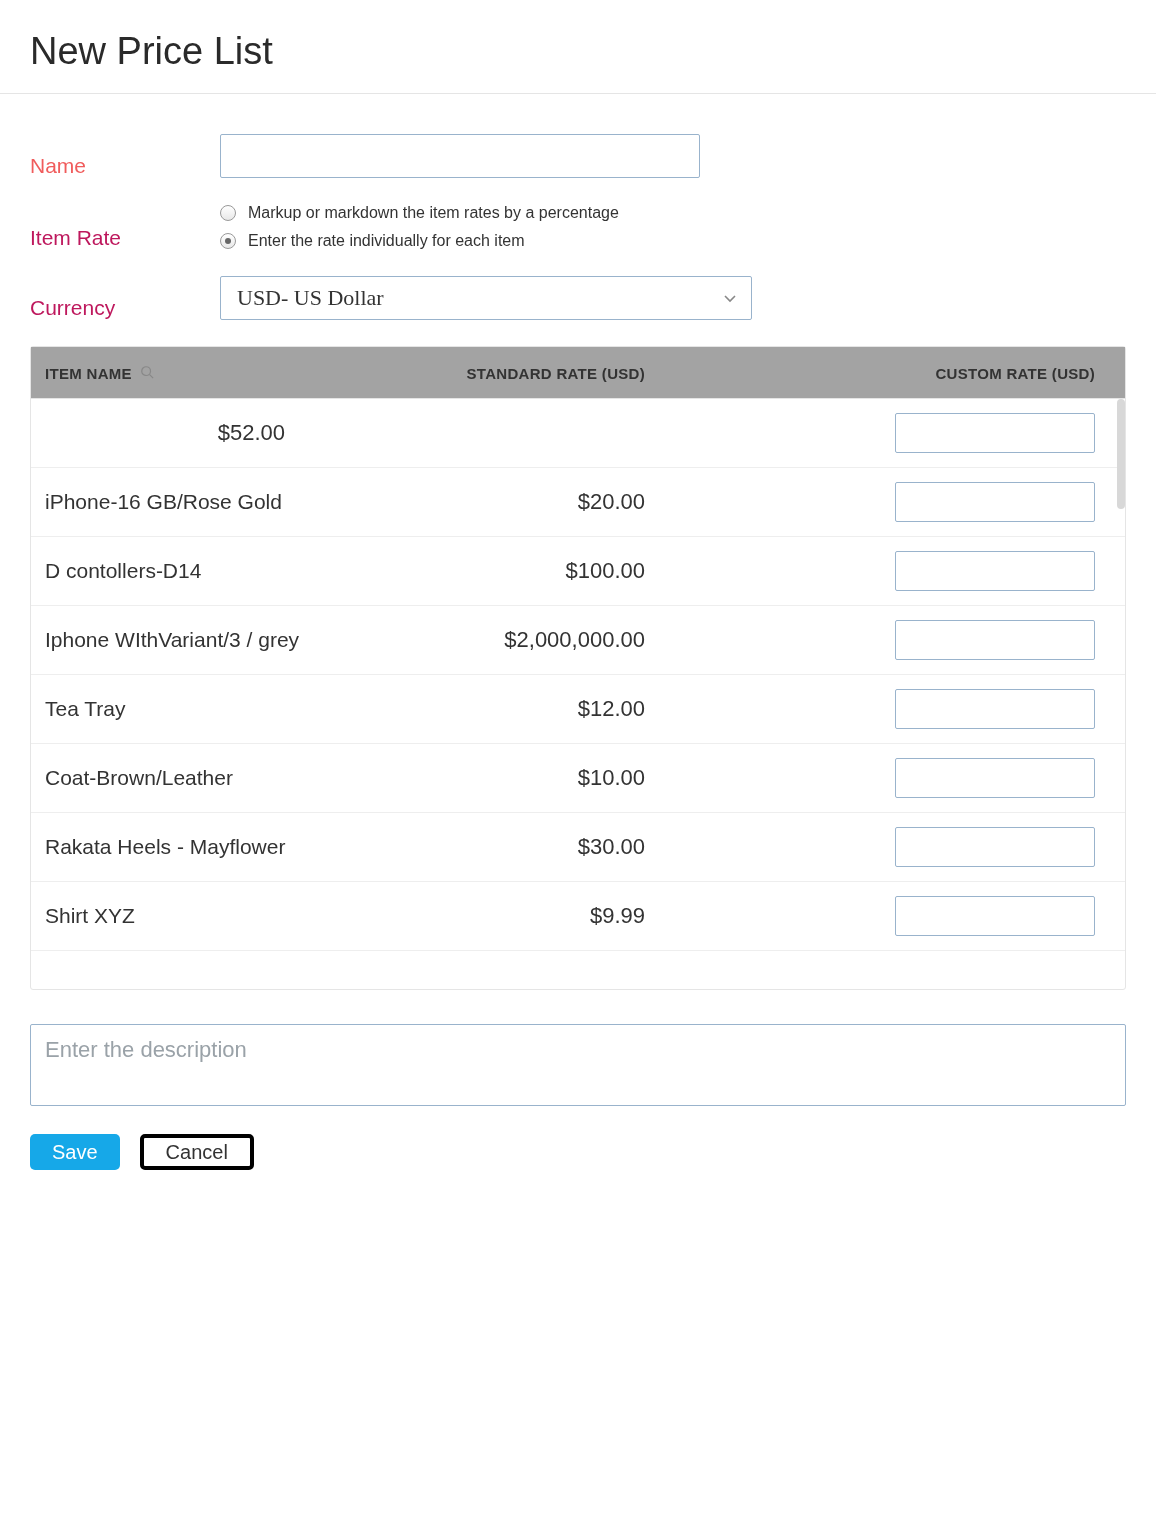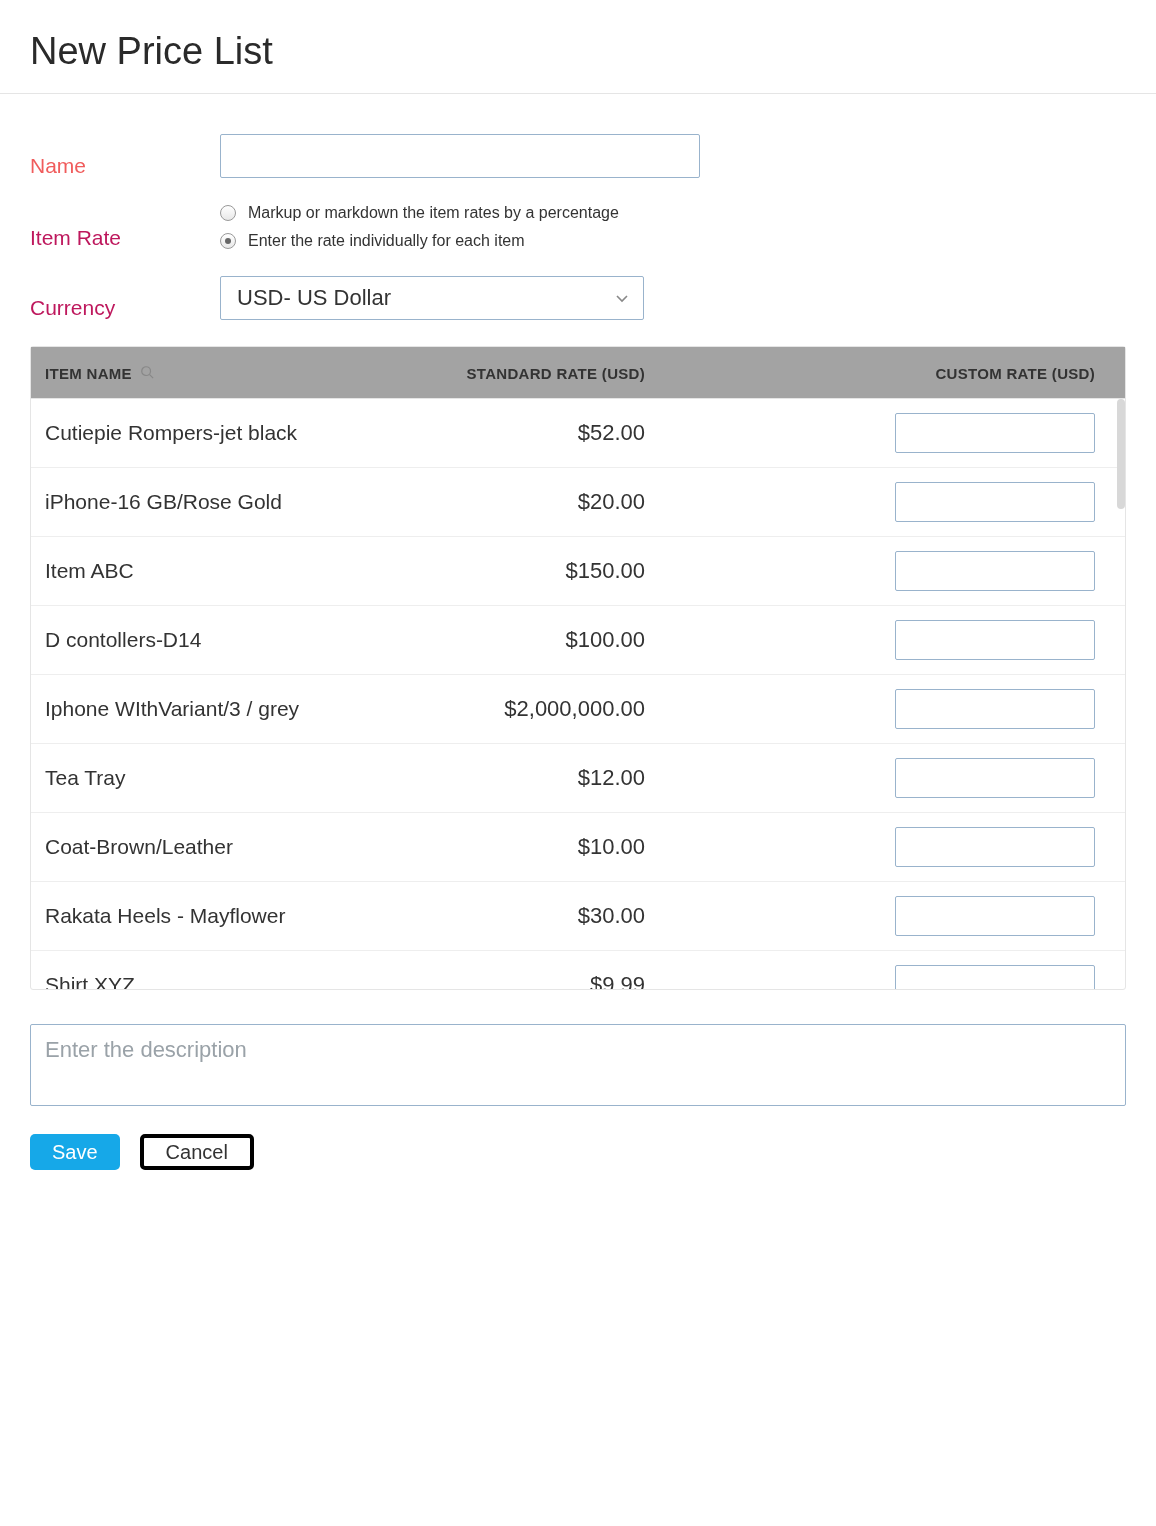--- a/index.html
+++ b/index.html
@@ -74,21 +74,22 @@
       background: linear-gradient(#fff, #e8e8e8);
     }
     .radio-dot {
       width: 6px;
       height: 6px;
       border-radius: 50%;
       background: #666;
     }
     .select-wrap {
       position: relative;
-      width: 424px;
+      width: 532px;
+      font-family: Liberation Serif, serif;
     }
     .select-box {
       width: 100%;
       height: 44px;
       border: 1px solid #99b3cc;
       border-radius: 2px;
       padding: 0 40px 0 16px;
       font-size: 22px;
       color: #333;
       background: #fff;
@@ -288,36 +289,28 @@
           </span>
         </div>
         <div class="th col-std">STANDARD RATE (USD)</div>
         <div class="th col-cust">CUSTOM RATE (USD)</div>
       </div>
       <div class="table-body" id="table-body">
         <div class="scrollbar-track">
           <div class="scrollbar-thumb"></div>
         </div>
       <div class="table-row">
-            <div class="cell-name">Cutiepie Rompers-jet black</div>
             <div class="cell-std">$52.00</div>
             <div class="cell-cust">
               <input type="text" class="rate-input" style="">
             </div>
           </div>
           <div class="table-row">
             <div class="cell-name">iPhone-16 GB/Rose Gold</div>
             <div class="cell-std">$20.00</div>
-            <div class="cell-cust">
-              <input type="text" class="rate-input" style="">
-            </div>
-          </div>
-          <div class="table-row">
-            <div class="cell-name">Item ABC</div>
-            <div class="cell-std">$150.00</div>
             <div class="cell-cust">
               <input type="text" class="rate-input" style="">
             </div>
           </div>
           <div class="table-row">
             <div class="cell-name">D contollers-D14</div>
             <div class="cell-std">$100.00</div>
             <div class="cell-cust">
               <input type="text" class="rate-input" style="">
             </div>

